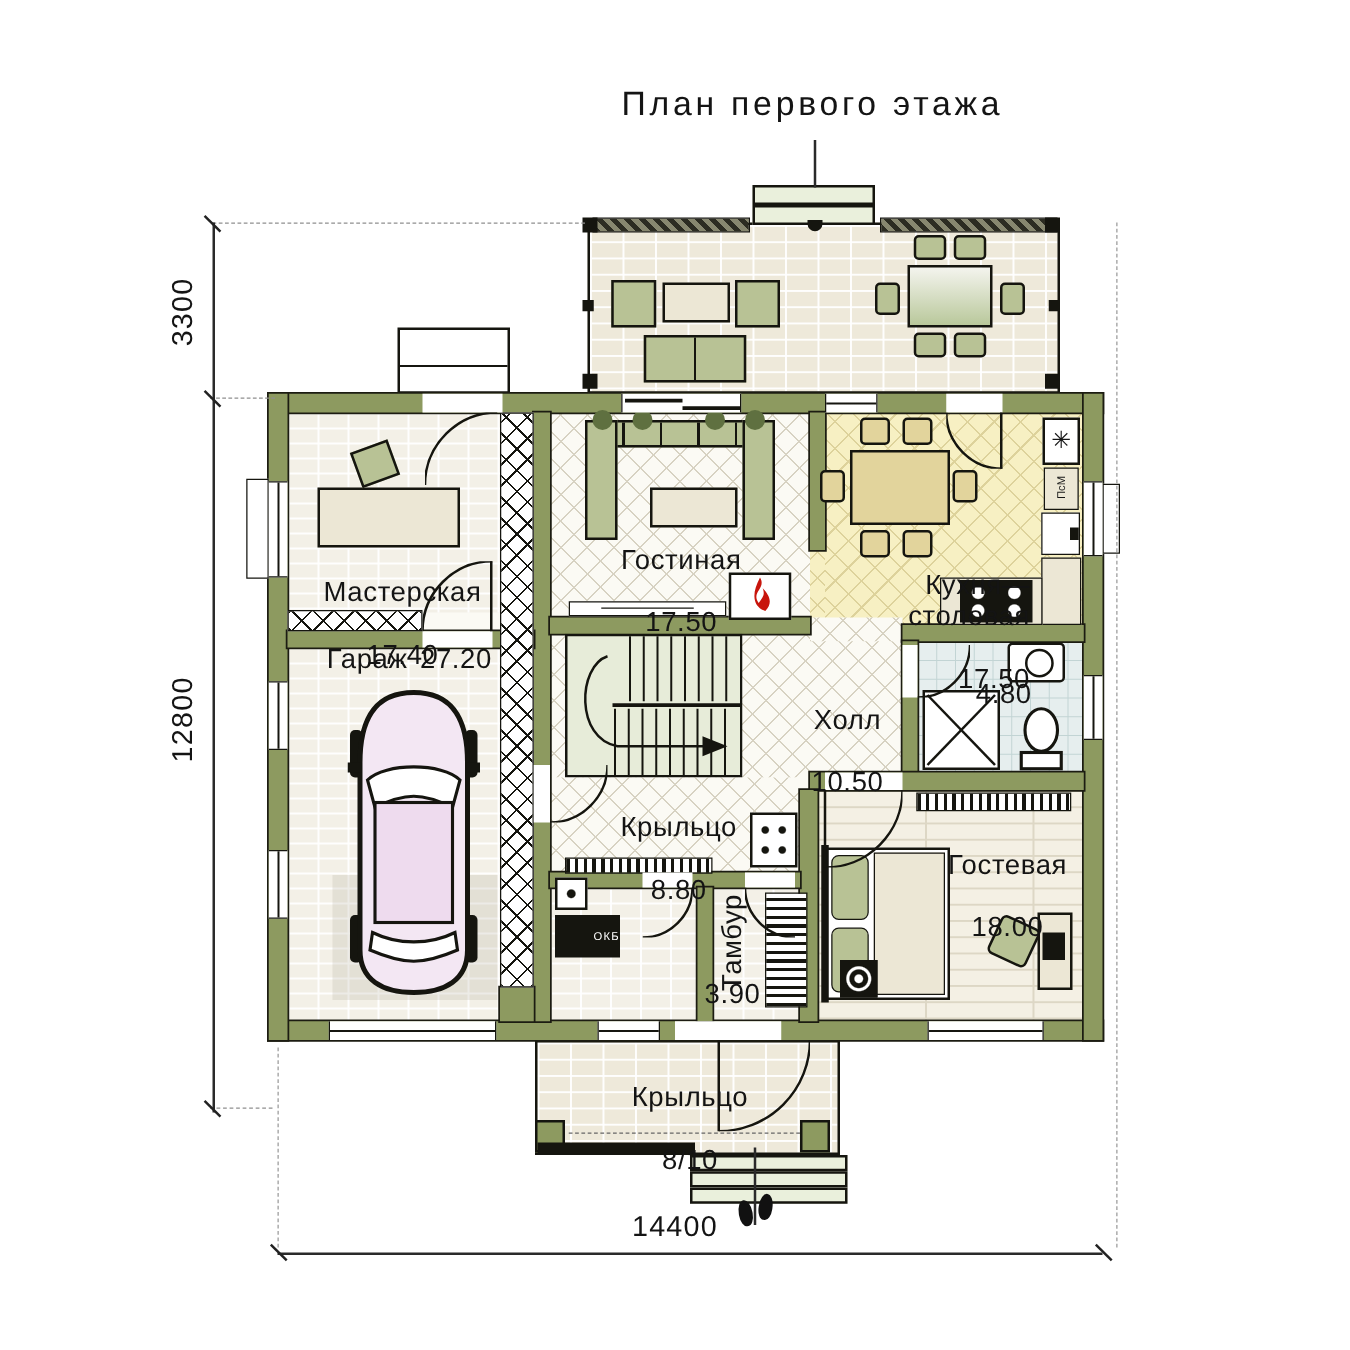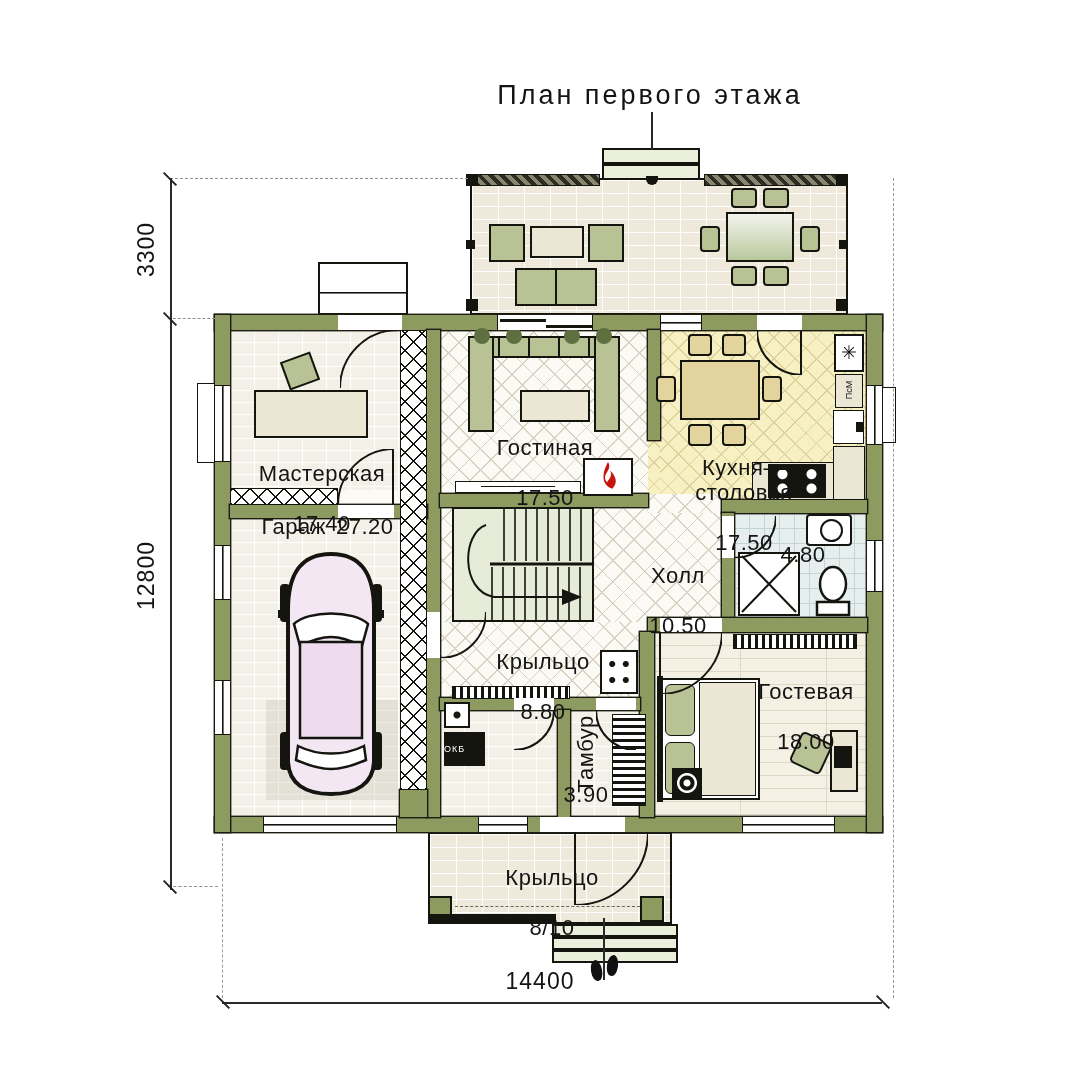--- a/index.html
+++ b/index.html
@@ -40,21 +40,21 @@
   .step{position:absolute;background:#eaf0dc;border:2px solid #15150f;box-sizing:border-box;z-index:14}
   .wm{position:absolute;z-index:60;font-family:"DejaVu Serif",serif;font-weight:700;font-size:95px;letter-spacing:2px;color:rgba(252,252,249,.88);text-shadow:5px 7px 9px rgba(80,80,75,.62);white-space:nowrap}
   .ttl{position:absolute;z-index:41;font-size:27px;letter-spacing:3px;text-align:center;white-space:nowrap}
   .tiny{position:absolute;z-index:24;font-size:9px;letter-spacing:0}
 </style>
 </head>
 <body>
 
 <div id="plan">
 
-  <div class="ttl" style="left:470px;top:80px;width:360px">План первого этажа</div>
+  <div class="ttl" style="left:470px;top:68px;width:360px">План первого этажа</div>
   <div class="dline" style="left:651px;top:112px;width:1.6px;height:38px"></div>
 
   <div class="dline" style="left:170px;top:178px;width:1.6px;height:712px"></div>
   <div class="tick" style="left:161px;top:178px"></div>
   <div class="tick" style="left:161px;top:318px"></div>
   <div class="tick" style="left:161px;top:886px"></div>
   <div class="dash" style="left:170px;top:178px;width:298px"></div>
   <div class="dash" style="left:168px;top:318px;width:52px"></div>
   <div class="dash" style="left:168px;top:886px;width:50px"></div>
   <div class="dim vtxt" style="left:100px;top:236px;width:92px">3300</div>
@@ -260,21 +260,21 @@
     </svg>
   <svg class="a" style="left:812px;top:564px;z-index:21" width="42" height="54">
       <rect x="5" y="38" width="32" height="13" fill="#fff" stroke="#15150f" stroke-width="2.5"></rect>
       <ellipse cx="21" cy="20" rx="13" ry="17" fill="#fff" stroke="#15150f" stroke-width="2.5"></ellipse>
     </svg>
   <div class="furn wht" style="left:806px;top:514px;width:46px;height:32px;border-width:2px;border-radius:4px"></div>
   <div class="a" style="left:820px;top:519px;width:19px;height:19px;border:2px solid #15150f;border-radius:50%;background:#fff;z-index:21"></div>
 
   <div class="rad" style="left:452px;top:686px;width:118px;height:13px"></div>
   <div class="furn wht" style="left:600px;top:650px;width:38px;height:44px;background-image:radial-gradient(circle at 30% 30%,#15150f 2.5px,transparent 3.5px),radial-gradient(circle at 70% 30%,#15150f 2.5px,transparent 3.5px),radial-gradient(circle at 30% 70%,#15150f 2.5px,transparent 3.5px),radial-gradient(circle at 70% 70%,#15150f 2.5px,transparent 3.5px)"></div>
-  <div class="a" style="left:444px;top:732px;width:41px;height:34px;background:#15150f;z-index:22;display:flex;align-items:center;justify-content:flex-start">
+  <div class="a" style="left:444px;top:732px;width:52px;height:34px;background:#15150f;z-index:22;display:flex;align-items:center;justify-content:flex-end">
     <span style="color:#fff;font-size:9px;letter-spacing:1px">ОКБ</span>
   </div>
   <div class="furn wht" style="left:444px;top:702px;width:26px;height:26px;border-width:2px;background-image:radial-gradient(circle at 50% 50%,#15150f 3px,transparent 4px)"></div>
   <div class="rad radv" style="left:612px;top:714px;width:34px;height:92px"></div>
 
   <div class="rad" style="left:733px;top:634px;width:124px;height:15px"></div>
   <div class="furn wht" style="left:660px;top:678px;width:100px;height:122px;border-width:2.5px"></div>
   <div class="a" style="left:657px;top:676px;width:6px;height:126px;background:#15150f;z-index:21"></div>
   <div class="furn grn" style="left:665px;top:684px;width:30px;height:52px;border-width:1.6px;border-radius:6px"></div>
   <div class="furn grn" style="left:665px;top:742px;width:30px;height:52px;border-width:1.6px;border-radius:6px"></div>
@@ -293,21 +293,21 @@
   <div class="step" style="left:552px;top:937px;width:126px;height:13px"></div>
   <div class="step" style="left:552px;top:950px;width:126px;height:13px"></div>
   <div class="dline" style="left:603px;top:918px;width:1.6px;height:62px"></div>
   <div class="a" style="left:591px;top:960px;width:11px;height:21px;background:#111;border-radius:50% 50% 45% 45%;transform:rotate(-10deg);z-index:41"></div>
   <div class="a" style="left:607px;top:955px;width:11px;height:21px;background:#111;border-radius:50% 50% 45% 45%;transform:rotate(8deg);z-index:41"></div>
 
   <div class="lbl" style="left:455px;top:410px;width:180px">
     <span class="nm">Гостиная</span>
     <span class="ar">17.50</span>
   </div>
-  <div class="lbl" style="left:664px;top:430px;width:160px;text-align:center">
+  <div class="lbl" style="left:664px;top:430px;width:160px;text-align:right">
     <span class="nm">Кухня—
 столовая</span>
     <span class="ar">17.50</span>
   </div>
   <div class="lbl" style="left:232px;top:436px;width:180px">
     <span class="nm">Мастерская</span>
     <span class="ar">17.40</span>
   </div>
   <div class="lbl inline-lbl" style="left:240px;top:514px;width:175px">
     <span class="nm">Гараж</span>

